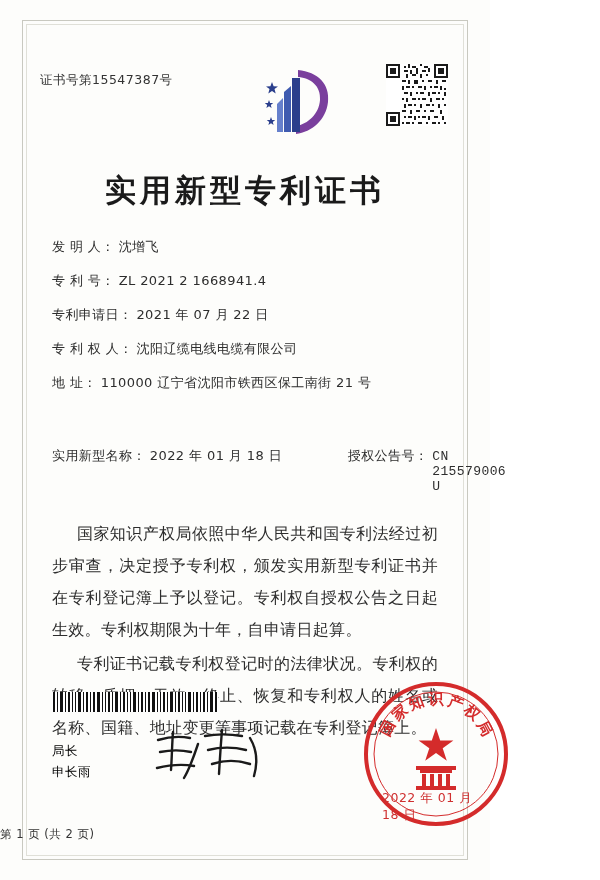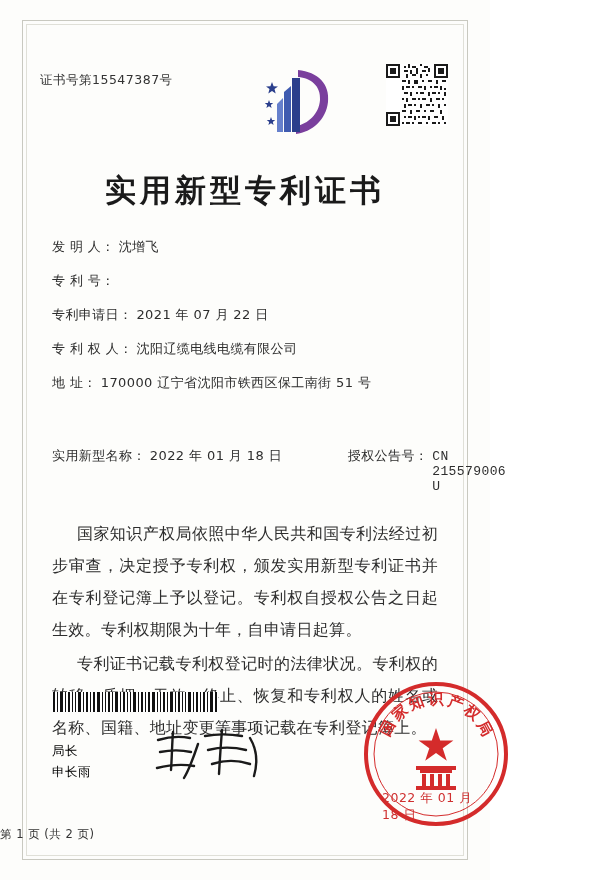--- a/index.html
+++ b/index.html
@@ -322,32 +322,33 @@
 
   <div class="doc-title">实用新型专利证书</div>
 
   <div class="fields">
     <div class="field">
       <span class="lbl">发 明 人：</span>
       <span class="val">沈增飞</span>
     </div>
     <div class="field">
       <span class="lbl">专 利 号：</span>
+      <span class="val">ZL 2021 2 1668941.4</span>
     </div>
     <div class="field">
       <span class="lbl">专利申请日：</span>
       <span class="val">2021 年 07 月 22 日</span>
     </div>
     <div class="field">
       <span class="lbl">专 利 权 人：</span>
       <span class="val">沈阳辽缆电线电缆有限公司</span>
     </div>
     <div class="field">
       <span class="lbl">地 址：</span>
-      <span class="val">170000 辽宁省沈阳市铁西区保工南街 51 号</span>
+      <span class="val">110000 辽宁省沈阳市铁西区保工南街 21 号</span>
     </div>
     <div class="field two-col">
       <span class="lbl">实用新型名称：</span>
       <span class="val">2022 年 01 月 18 日</span>
       <span class="lbl2">授权公告号：</span>
       <span class="val2">CN 215579006 U</span>
     </div>
   </div>
 
   <div class="paragraphs">

